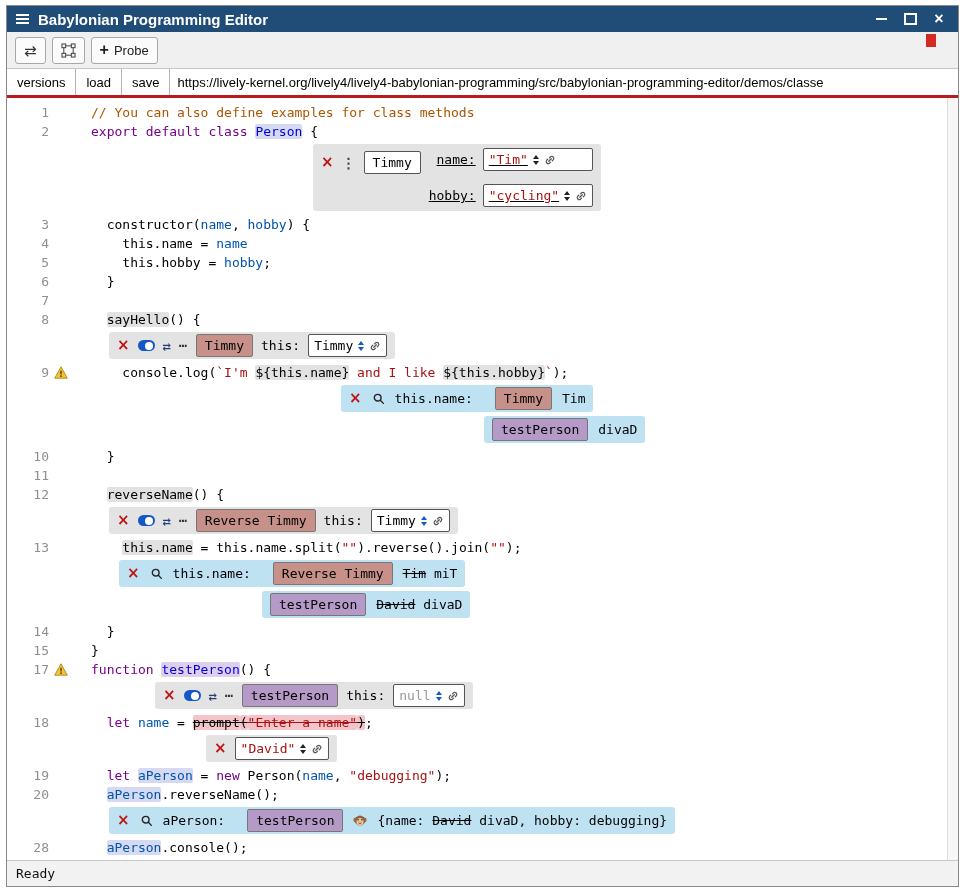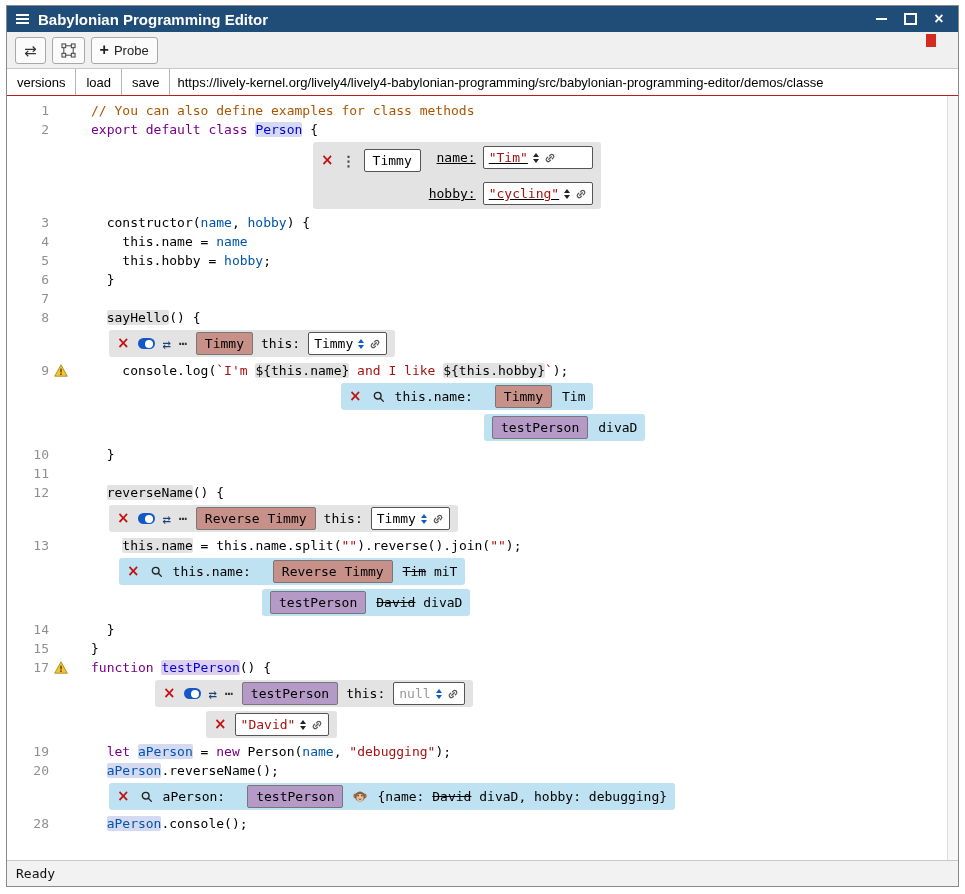--- a/index.html
+++ b/index.html
@@ -16,21 +16,21 @@
   .ic-min{width:11px;height:2.5px;background:#fff;}
   .ic-max{width:9px;height:8px;border:2px solid #fff;}
   .ic-close{color:#fff;font-size:16px;font-weight:bold;line-height:1;}
   .red-dot{position:absolute;top:28px;right:22px;width:10px;height:13px;background:#d42a22;z-index:5;}
   
   .toolbar{height:36px;background:#f0f0f0;border-bottom:1px solid #c6c6c6;display:flex;align-items:center;gap:6px;padding:0 8px;flex:none;}
   .btn{display:inline-flex;align-items:center;gap:5px;background:#fbfbfb;border:1px solid #a8a8a8;border-radius:3px;height:25px;padding:0 8px;font-size:13px;color:#222;cursor:pointer;}
   .btn .glyph{font-size:15px;line-height:1;color:#333;}
   .plus{font-size:16px;font-weight:bold;line-height:1;margin-top:-1px;color:#222;}
   
-  .navbar{display:flex;align-items:stretch;border-bottom:1px solid #b91c1c;flex:none;height:26px;background:#fff;font-size:13px;}
+  .navbar{display:flex;align-items:stretch;border-bottom:3px solid #b91c1c;flex:none;height:26px;background:#fff;font-size:13px;}
   .navcell{display:flex;align-items:center;padding:0 10px;border-right:1px solid #b5b5b5;cursor:pointer;color:#000;}
   .urlcell{flex:1;display:flex;align-items:center;padding:0 7px;white-space:nowrap;overflow:hidden;color:#000;}
   
   .editor{flex:1;position:relative;background:#fff;overflow:hidden;padding-top:5px;
           font-family:"DejaVu Sans Mono","Liberation Mono",monospace;font-size:13px;}
   .vtrack{position:absolute;top:0;right:0;bottom:0;width:10px;background:#f7f7f7;border-left:1px solid #ddd;}
   .edcontent{margin-right:11px;}
   .row{display:flex;align-items:flex-start;line-height:19px;min-height:19px;}
   .row.widget-row{margin:3px 0 4px;}
   .gut{width:42px;text-align:right;color:#8f8f8f;flex:none;user-select:none;}
@@ -404,20 +404,25 @@
                 <span class="icon link-icon">
                   <svg width="12" height="12" viewBox="0 0 24 24" fill="none" stroke="#555" stroke-width="2.4" stroke-linecap="round">
                     <path d="M9.5 14.5l5-5"></path>
                     <path d="M7.5 10.5l-2.3 2.3a4 4 0 0 0 5.6 5.6l2.3-2.3"></path>
                     <path d="M16.5 13.5l2.3-2.3a4 4 0 0 0-5.6-5.6l-2.3 2.3"></path>
                   </svg>
                 </span>
               </span>
             </span></div>
         </div>
+        <div class="row">
+          <span class="gut">18</span>
+          <span class="wslot"></span>
+          <div class="linecontent"><span class="codetext"><span class="tok p">  </span><span class="tok k">let </span><span class="tok v">name</span><span class="tok p"> = </span><span class="tok p bg-pk st">prompt</span><span class="tok p bg-pk st">(</span><span class="tok s bg-pk st">"Enter a name"</span><span class="tok p bg-pk st">)</span><span class="tok p">;</span></span></div>
+        </div>
         <div class="row widget-row">
           <span class="gut"></span>
           <span class="wslot"></span>
           <div class="linecontent"><span class="widget rep" style="margin-left: 115px;">
               <span class="xicon">×</span>
               <span class="vbox">
                 <span class="vtext str">"David"</span>
                 <span class="spin">
                   <i class="up"></i>
                   <i class="dn"></i>

